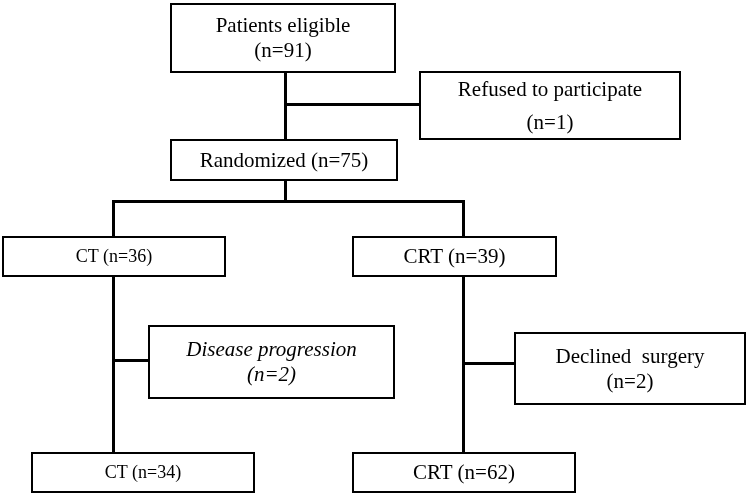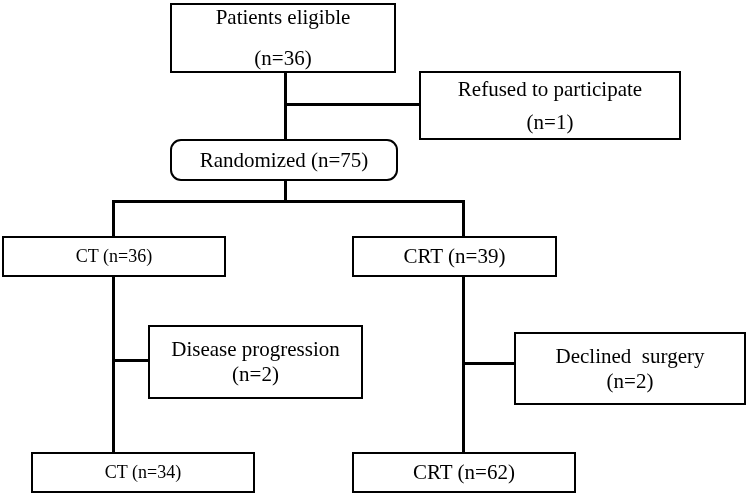--- a/index.html
+++ b/index.html
@@ -28,26 +28,26 @@
     text-align: center;
     color: #000000;
     line-height: 1.18;
     z-index: 3;
   }
   .node .line1,
   .node .line2 {
     display: block;
     white-space: pre;
   }
-  .n-eligible   { left: 170px; top: 3px;   width: 226px; height: 70px;  font-size: 21px; justify-content: space-between; }
+  .n-eligible   { left: 170px; top: 3px;   width: 226px; height: 70px;  font-size: 21px; }
   .n-refused    { left: 419px; top: 71px;  width: 262px; height: 69px;  font-size: 21px; gap: 8px; }
-  .n-random     { left: 170px; top: 139px; width: 228px; height: 42px;  font-size: 21px; border-radius: 11px; }
+  .n-random     { left: 170px; top: 139px; width: 228px; height: 42px;  font-size: 21px; }
   .n-ct36       { left: 2px;   top: 236px; width: 224px; height: 41px;  font-size: 18px; }
   .n-crt39      { left: 352px; top: 236px; width: 205px; height: 41px;  font-size: 21px; }
-  .n-progress   { left: 148px; top: 325px; width: 215px; height: 74px;  font-size: 21px; }
+  .n-progress   { left: 148px; top: 325px; width: 247px; height: 74px;  font-size: 21px; font-style: italic; }
   .n-declined   { left: 514px; top: 332px; width: 232px; height: 73px;  font-size: 21px; }
   .n-ct34       { left: 2px;   top: 452px; width: 224px; height: 41px;  font-size: 18px; margin-left: 29px; }
   .n-crt37      { left: 352px; top: 452px; width: 224px; height: 41px;  font-size: 21px; }
 
   .conn {
     position: absolute;
     background: #000000;
     z-index: 1;
   }
   .vline { width: 3px; }
@@ -73,21 +73,21 @@
   <div class="conn vline" style="left:112px; top:276px; height:177px;"></div>
 
   <div class="conn hline" style="left:112px; top:359px; width:38px;"></div>
 
   <div class="conn vline" style="left:462px; top:276px; height:177px;"></div>
 
   <div class="conn hline" style="left:462px; top:362px; width:54px;"></div>
 
   <div class="node n-eligible">
     <span class="line1">Patients eligible</span>
-    <span class="line2">(n=36)</span>
+    <span class="line2">(n=91)</span>
   </div>
 
   <div class="node n-refused">
     <span class="line1">Refused to participate</span>
     <span class="line2">(n=1)</span>
   </div>
 
   <div class="node n-random">
     <span class="line1">Randomized (n=75)</span>
   </div>

